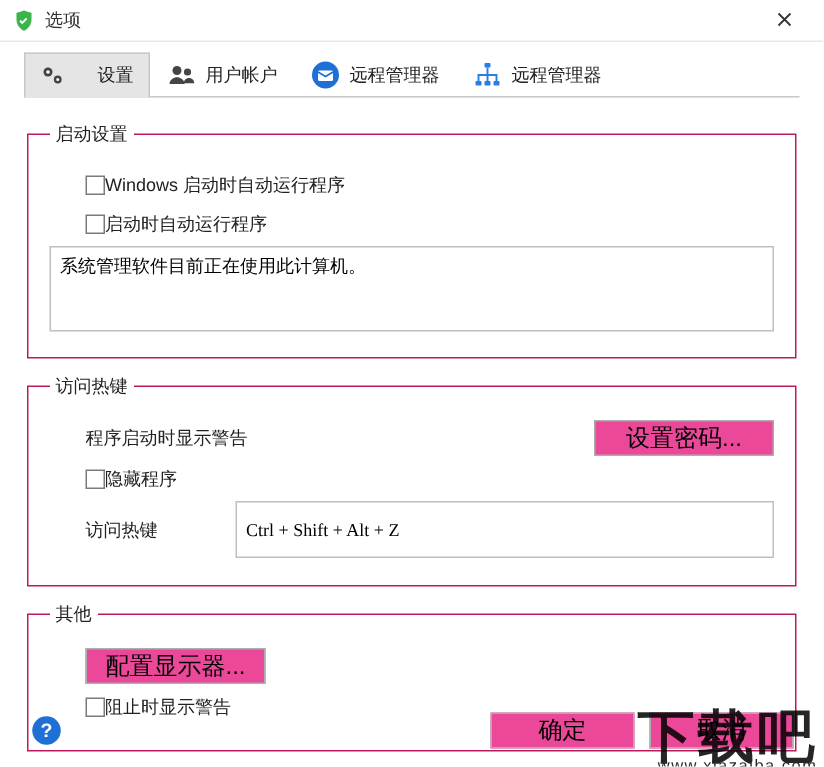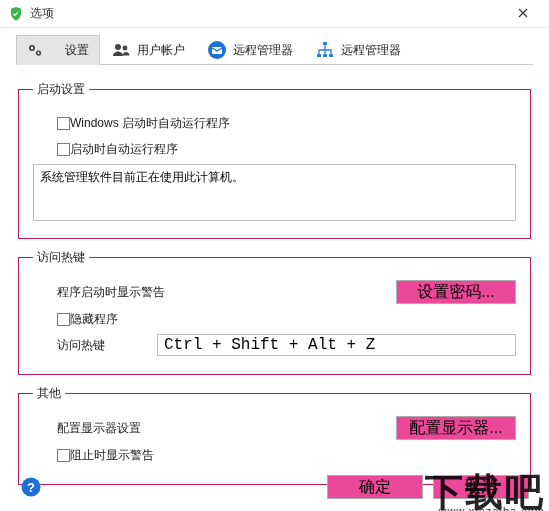--- a/index.html
+++ b/index.html
@@ -103,26 +103,26 @@
     font-family: inherit;
     font-size: 12px;
     resize: none;
     outline: none;
     overflow-y: scroll;
   }
 
   .hotkey-row .lbl { width: 100px; }
   .hotkey-input {
     flex: 1;
-    height: 22px;
+    height: 38px;
     border: 1px solid #bfbfbf;
     background: #fff;
     padding: 0 6px;
-    font-family: Liberation Mono, monospace;
-    font-size: 16px;
+    font-family: Liberation Serif, serif;
+    font-size: 12px;
   }
 
   .bottom-bar {
     position: absolute;
     left: 0; right: 0; bottom: 12px;
     display: flex;
     align-items: center;
     padding: 0 20px;
   }
   .bottom-bar .spacer { flex: 1; }
@@ -244,23 +244,20 @@
     </div>
     <div class="row hotkey-row">
       <span class="label lbl">访问热键</span>
       <input class="hotkey-input" type="text" value="Ctrl + Shift + Alt + Z" style="">
     </div>
   </fieldset>
 
   <fieldset class="group">
     <legend>其他</legend>
     <div class="row">
-      <div class="left">
-        <span class="label">配置显示器设置</span>
-      </div>
       <button class="btn">配置显示器...</button>
     </div>
     <div class="row">
       <span class="checkbox"></span>
       <span class="label">阻止时显示警告</span>
     </div>
   </fieldset>
 
 </div>
 

